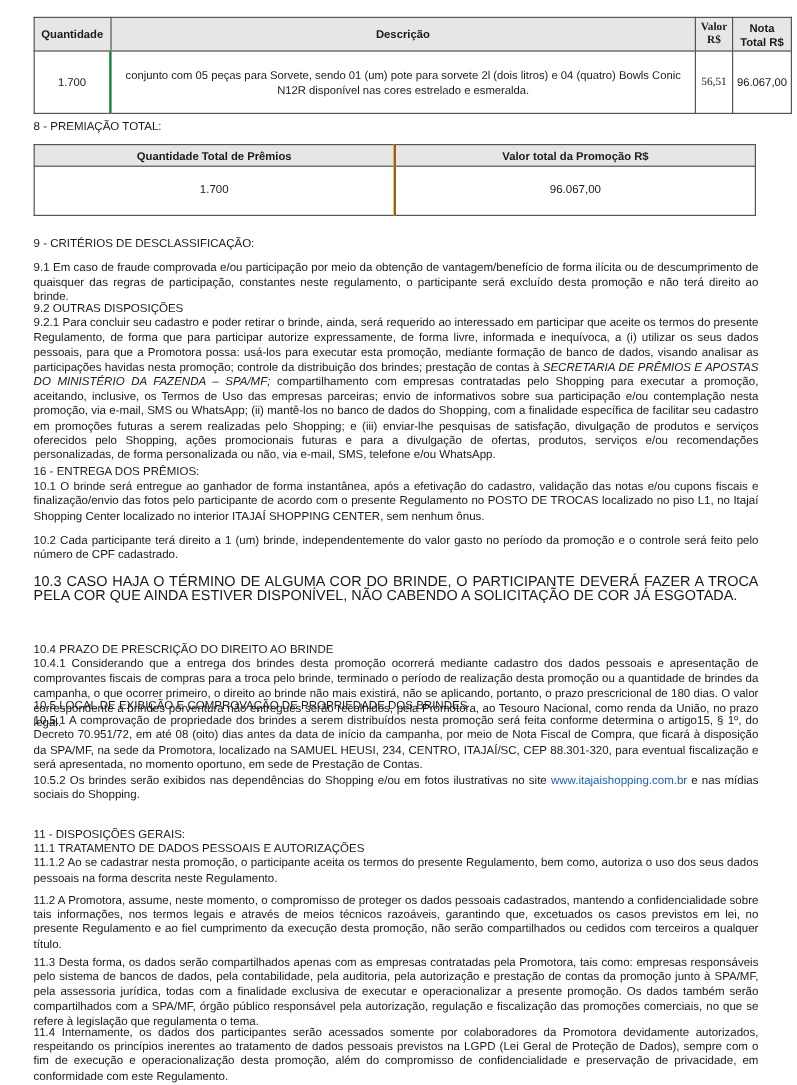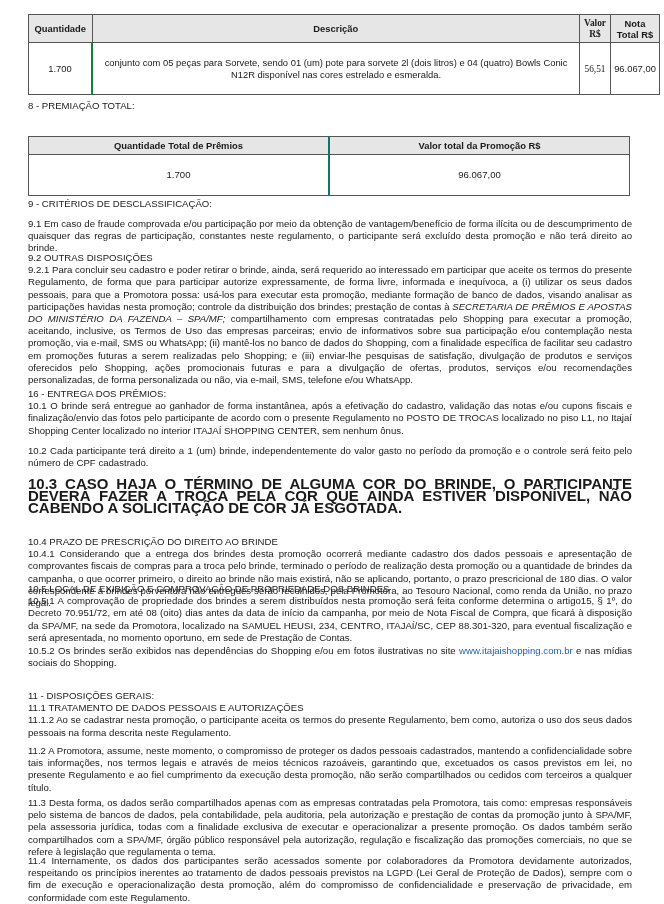--- a/index.html
+++ b/index.html
@@ -12,27 +12,27 @@
   table { border-collapse: collapse; position: absolute; }
   td, th { border: 1px solid #555; text-align: center; vertical-align: middle; padding: 0 2px; }
   th { background: #e6e6e6; font-weight: bold; font-size: 9.4px; line-height: 11px; }
   #t1 { left: 28px; top: 14px; width: 632px; }
   #t1 th { height: 27px; }
   #t1 td { height: 51px; font-size: 9.4px; line-height: 12px; }
   #t1 .c1 { width: 58px; }
   #t1 .c3 { width: 26px; font-family: Liberation Serif, serif; }
   #t1 .c4 { width: 44px; }
   #t1 .vlin { border-left: 2px solid #15803d; }
-  #t2 { left: 28px; top: 120px; width: 602px; margin-top: 16px; }
+  #t2 { left: 28px; top: 120px; width: 602px; }
   #t2 th { height: 17px; }
   #t2 td { height: 40px; }
-  #t2 .mid { border-left: 2px solid #0f766e; }
+  #t2 .mid { border-left: 2px solid #a16207; }
   .blk { position: absolute; left: 28px; width: 604px; text-align: justify; }
   .blk p { margin: 0; }
-  .bold { font-weight: bold; font-size: 15px; }
+  .bold { font-weight: normal; font-size: 12px; }
   .ital { font-style: italic; }
   a.link { color: #1f5fbf; text-decoration: none; }
 </style>
 </head>
 <body>
 
 <div class="page">
 
   <table id="t1">
     <tbody>

